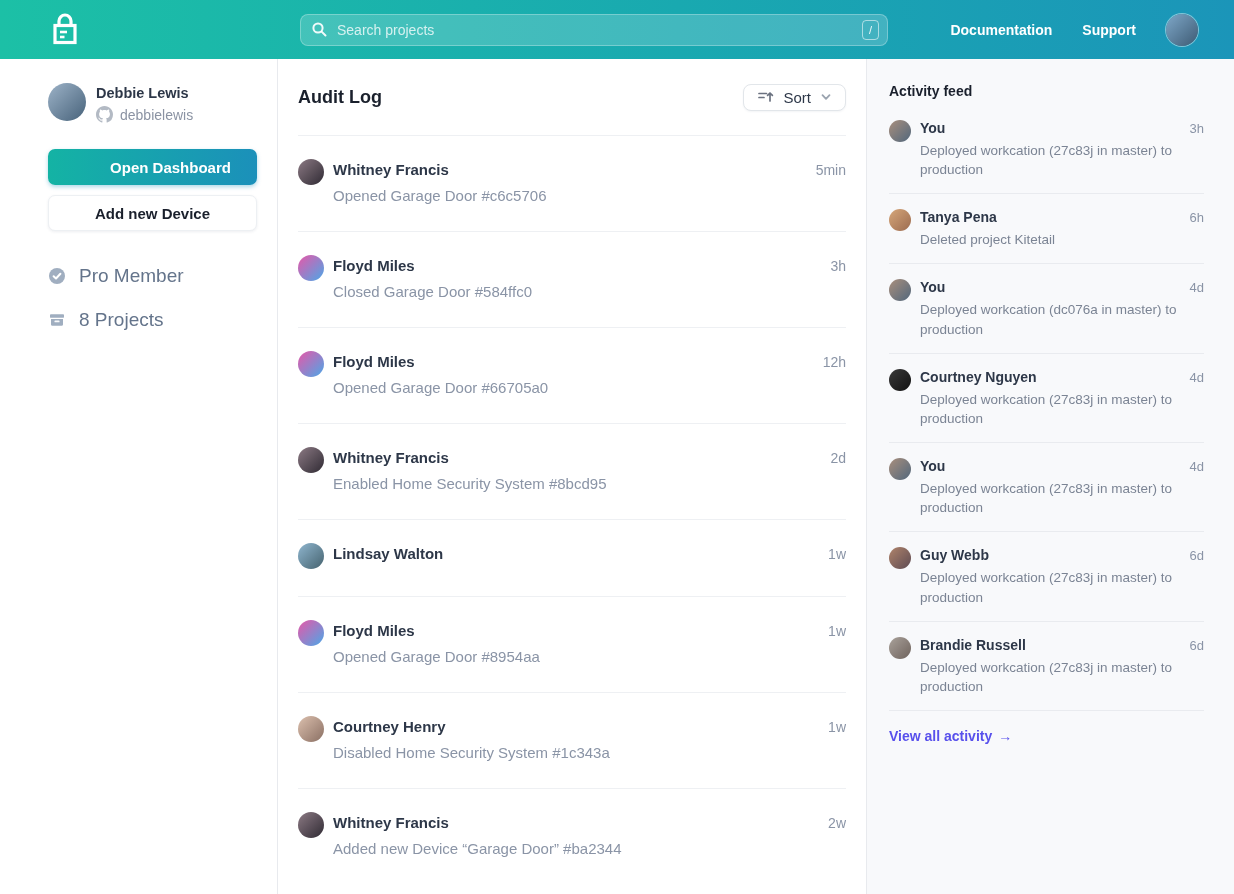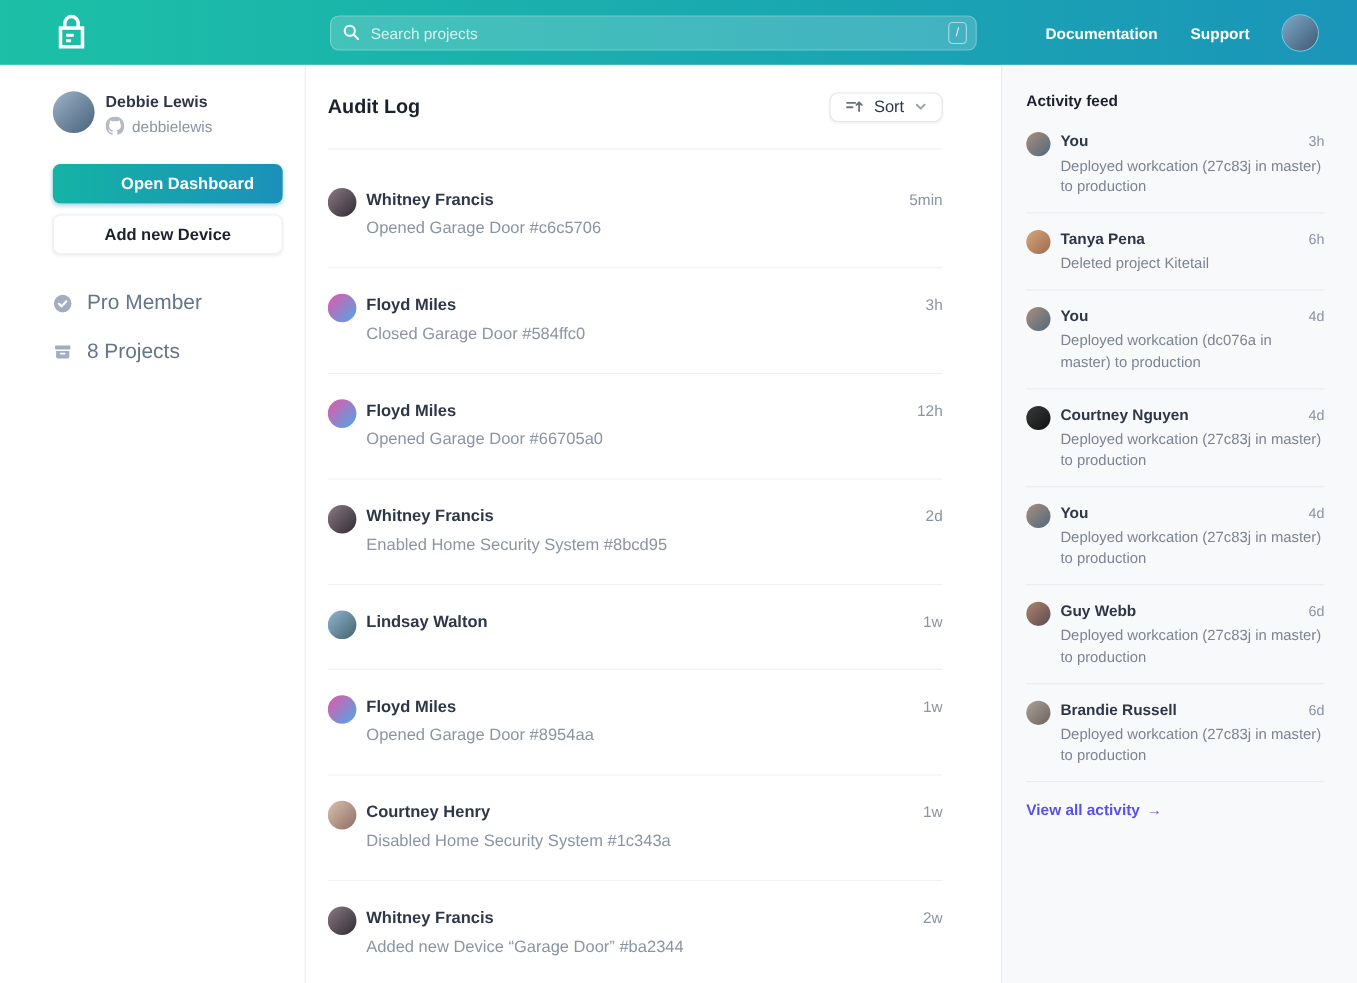--- a/index.html
+++ b/index.html
@@ -38,40 +38,40 @@
     font-family:"Liberation Sans",sans-serif; cursor:pointer; }
   .btn-primary { margin-top:26px; border:none; color:#fff;
     background:linear-gradient(90deg,#14b3a4 0%,#1b90ba 100%);
     box-shadow:0 2px 4px rgba(27,144,186,0.35);padding-left:36px; }
   .btn-secondary { margin-top:10px; background:#fff; color:#1a202c; border:1px solid #edf0f3;
     box-shadow:0 1px 3px rgba(23,43,77,0.08); }
   .side-meta { margin-top:34px; display:flex; flex-direction:column; gap:22px; }
   .meta-item { display:flex; align-items:center; gap:13px; color:#64748b; font-size:19px; }
 
   
-  .main { flex:1; min-width:0; display:flex; flex-direction:column; padding:0 20px; background:#fff;gap:12px; }
+  .main { flex:1; min-width:0; display:flex; flex-direction:column; padding:0 20px; background:#fff; }
   .main-header { height:77px; flex:none; display:flex; align-items:center; justify-content:space-between;
     border-bottom:1px solid #eef0f3; }
   .page-title { font-size:18px; font-weight:700; color:#1a202c; }
   .sort-btn { display:flex; align-items:center; gap:9px; background:#fff; border:1px solid #e2e6ea;
     border-radius:8px; padding:4px 13px; font-size:15px; color:#2d3748; cursor:pointer;
     font-family:"Liberation Sans",sans-serif; box-shadow:0 1px 2px rgba(23,43,77,0.05); }
   .audit-list { flex:1; overflow:hidden; }
   .audit-row { display:flex; align-items:flex-start; padding:25px 0 27px; border-bottom:1px solid #eef0f3; }
   .audit-list > div:last-of-type { border-bottom:none; }
   .audit-avatar { width:26px; height:26px; border-radius:50%; flex:none; margin-right:9px; margin-top:-2px; }
   .audit-main { flex:1; min-width:0; }
   .audit-top { display:flex; align-items:baseline; justify-content:space-between; }
   .audit-name { font-size:15px; font-weight:700; color:#2d3748; }
   .audit-time { font-size:14px; color:#8a94a6; }
   .audit-desc { margin-top:9px; font-size:15px; color:#8a94a6; }
 
   
-  .aside { width:324px; flex:none; background:#f8f9fb; border-left:1px solid #e8eaee;
-    padding:24px 30px 24px 22px; overflow:hidden;margin-left:33px; }
+  .aside { width:368px; flex:none; background:#f8f9fb; border-left:1px solid #e8eaee;
+    padding:24px 30px 24px 22px; overflow:hidden; }
   .aside-title { font-size:14px; font-weight:700; color:#1a202c; margin-bottom:6px; }
   .act-row { display:flex; align-items:flex-start; padding:15px 0 14px; border-bottom:1px solid #e9ebef; }
   .act-avatar { width:22px; height:22px; border-radius:50%; flex:none; margin-right:9px; }
   .act-main { flex:1; min-width:0; }
   .act-top { display:flex; align-items:baseline; justify-content:space-between; }
   .act-name { font-size:14px; font-weight:700; color:#2d3748; }
   .act-time { font-size:13px; color:#8a94a6; }
   .act-desc { margin-top:5px; font-size:13.5px; line-height:1.42; color:#7b8494; }
   .view-all { display:inline-flex; align-items:center; gap:6px; margin-top:17px; color:#5850ec;
     font-size:14px; font-weight:700; text-decoration:none; cursor:pointer; }

